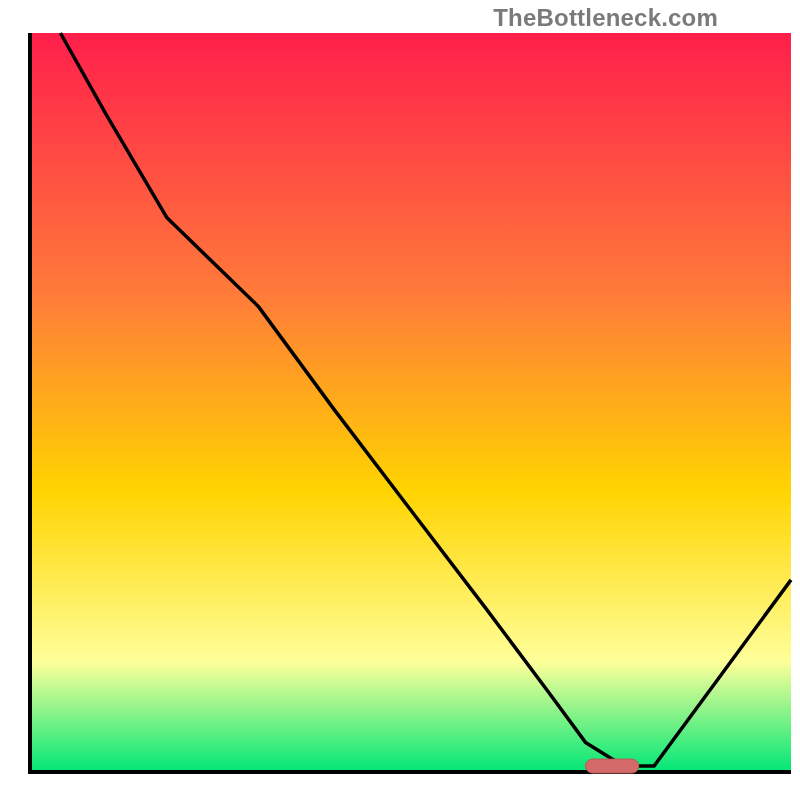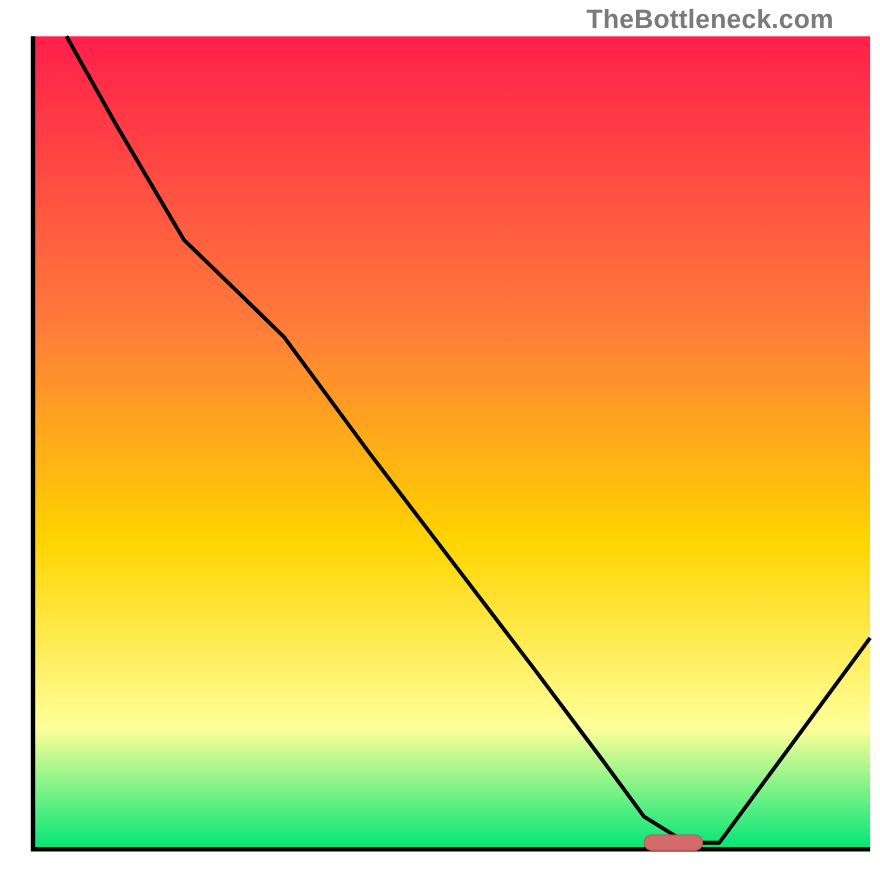--- a/index.html
+++ b/index.html
@@ -7,21 +7,20 @@
     padding: 0;
     width: 800px;
     height: 800px;
     overflow: hidden;
     background: #fff;
   }
   .container {
     position: relative;
     width: 732px;
     height: 800px;
-    padding-left: 40px;
   }
   .watermark {
     position: absolute;
     top: 4px;
     right: 14px;
     font-family: Arial, Helvetica, sans-serif;
     font-size: 24px;
     font-weight: 600;
     color: #7a7a7a;
     letter-spacing: 0.2px;

